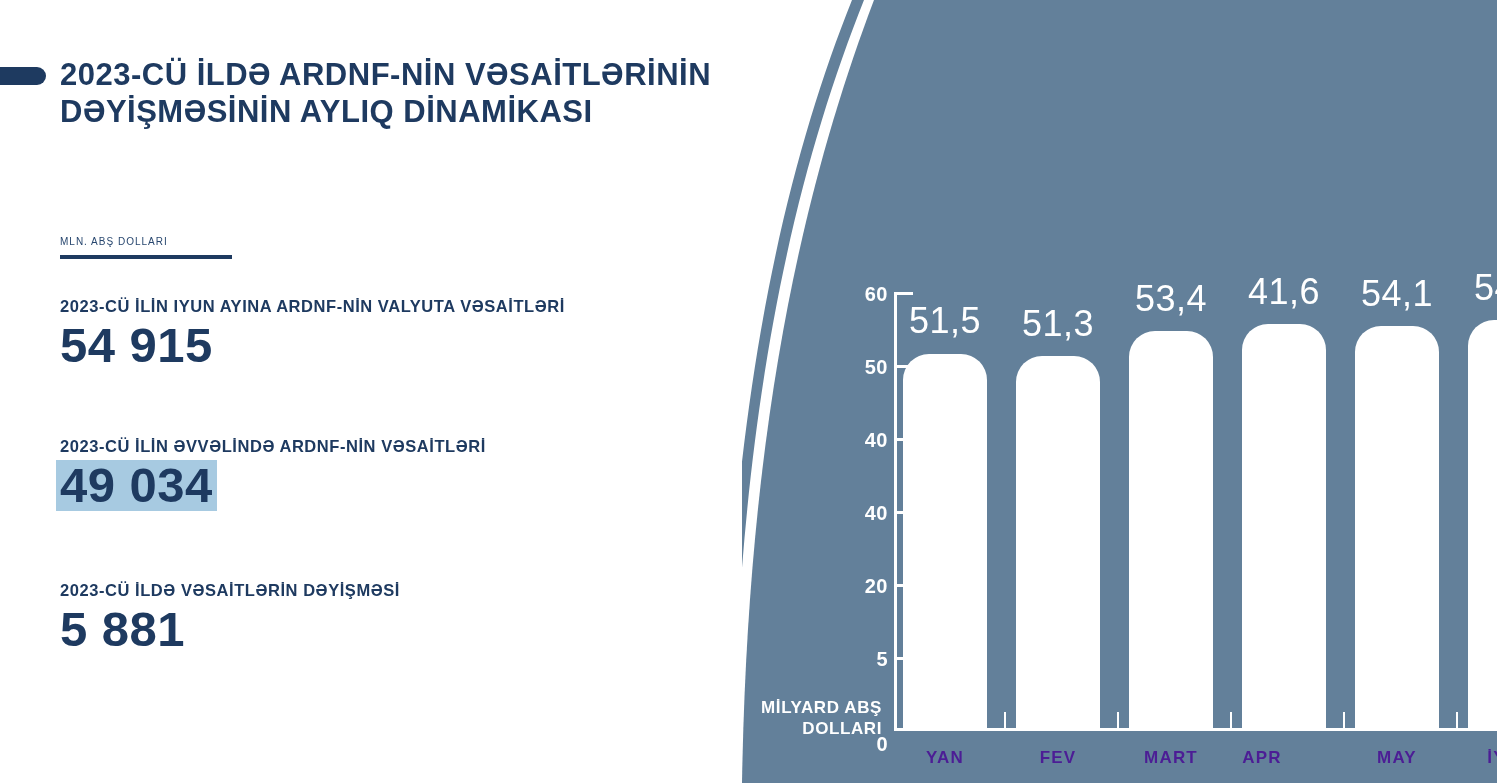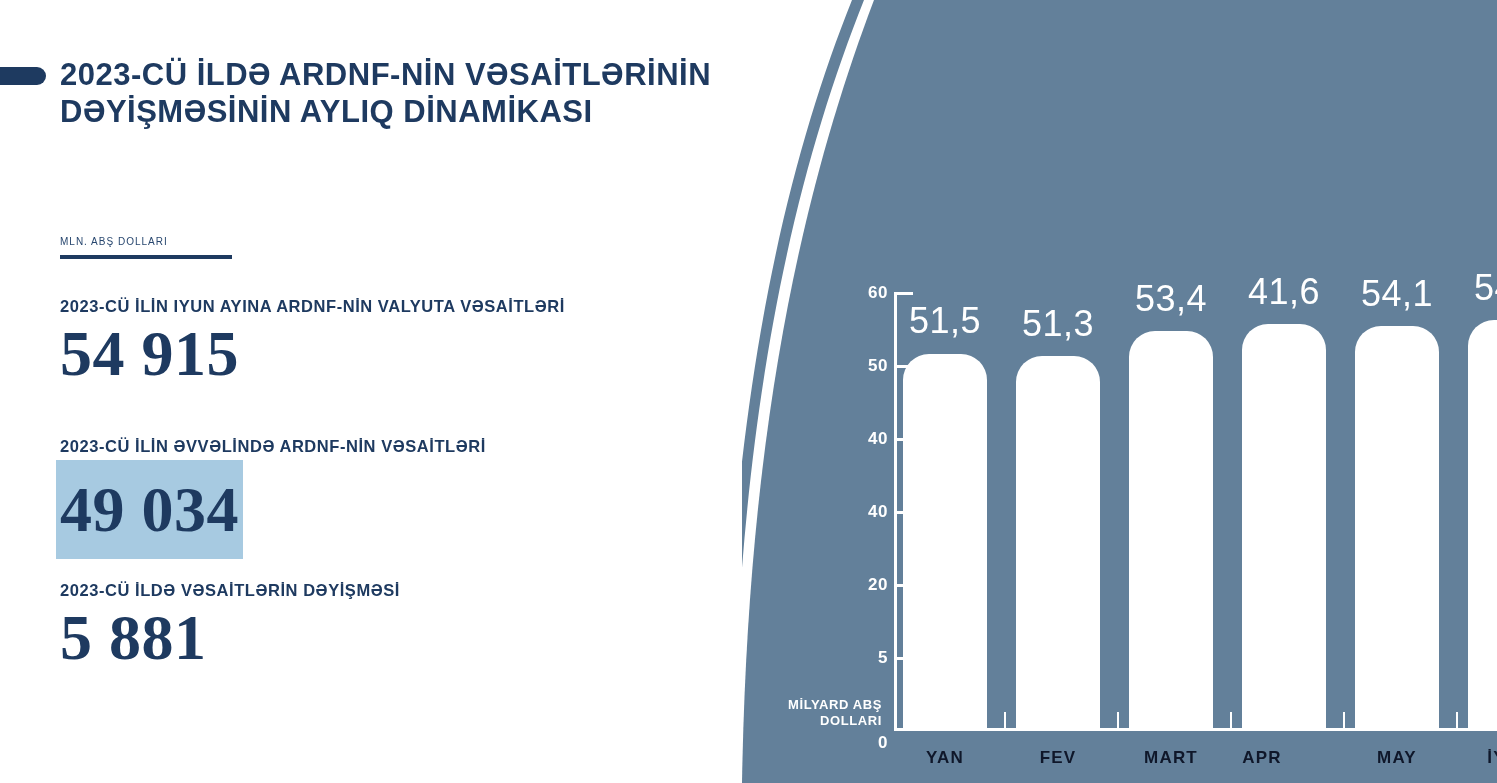--- a/index.html
+++ b/index.html
@@ -41,27 +41,26 @@
     margin-top:8px; width:172px; height:4px; background:#1e3a60;
   }
 
   .stat { position:absolute; left:60px; }
   .stat-label {
     color:#1e3a60; font-size:16.5px; font-weight:bold;
     letter-spacing:0.55px; text-transform:uppercase;
     white-space:nowrap;
   }
   .stat-value {
-    color:#1e3a60; font-size:64px; font-weight:bold;
+    color:#1e3a60; font-size:49px; font-weight:bold;
     letter-spacing:0.5px; line-height:1.05;
     margin-top:4px;
     display:inline-block;
-    font-family:Liberation Serif, serif;
-  }
-  .stat-value.hl { background:#a7cae1; padding:16px 4px; margin-left:-4px; }
+  }
+  .stat-value.hl { background:#a7cae1; padding:0 4px; margin-left:-4px; }
 
   .stat-1 { top:297px; }
   .stat-2 { top:437px; }
   .stat-3 { top:581px; }
 
   
   .panel-clip {
     position:absolute; left:742px; top:0;
     width:755px; height:783px;
     overflow:hidden;
@@ -76,51 +75,51 @@
   
   .y-axis-line {
     position:absolute; left:152px; top:292px;
     width:3px; height:439px; background:#ffffff;
   }
   .y-tick {
     position:absolute; left:152px; width:19px; height:3px; background:#ffffff;
   }
   .y-lab {
     position:absolute; right:0; width:44px; text-align:right;
-    color:#ffffff; font-size:17px; font-weight:bold; letter-spacing:0.5px;
+    color:#ffffff; font-size:20px; font-weight:bold; letter-spacing:0.5px;
   }
   .y-labels { position:absolute; left:86px; top:0; width:60px; height:783px; }
 
   .x-axis-line {
     position:absolute; left:152px; top:728px;
     width:603px; height:3px; background:#ffffff;
   }
   .x-tick {
     position:absolute; top:712px; width:2px; height:17px; background:#ffffff;
   }
 
   .axis-unit {
     position:absolute; left:6px; top:697px; width:134px;
     text-align:right; color:#ffffff;
-    font-size:13px; font-weight:bold; letter-spacing:0.6px;
+    font-size:17px; font-weight:bold; letter-spacing:0.6px;
     line-height:1.25; text-transform:uppercase;
   }
 
   .bar {
     position:absolute; background:#ffffff;
     border-radius:26px 26px 0 0;
   }
   .bar-value {
     position:absolute; color:#ffffff;
     font-size:36px; font-weight:normal; letter-spacing:0.5px;
     text-align:center; white-space:nowrap;
   }
   .x-cat {
     position:absolute; top:748px;
-    color:#0f172a; font-size:17px; font-weight:bold;
+    color:#4c1d95; font-size:17px; font-weight:bold;
     letter-spacing:1.2px; text-align:center; text-transform:uppercase;
   }
 </style>
 </head>
 <body>
 
 <div id="stage">
 
   <div class="left">
 

